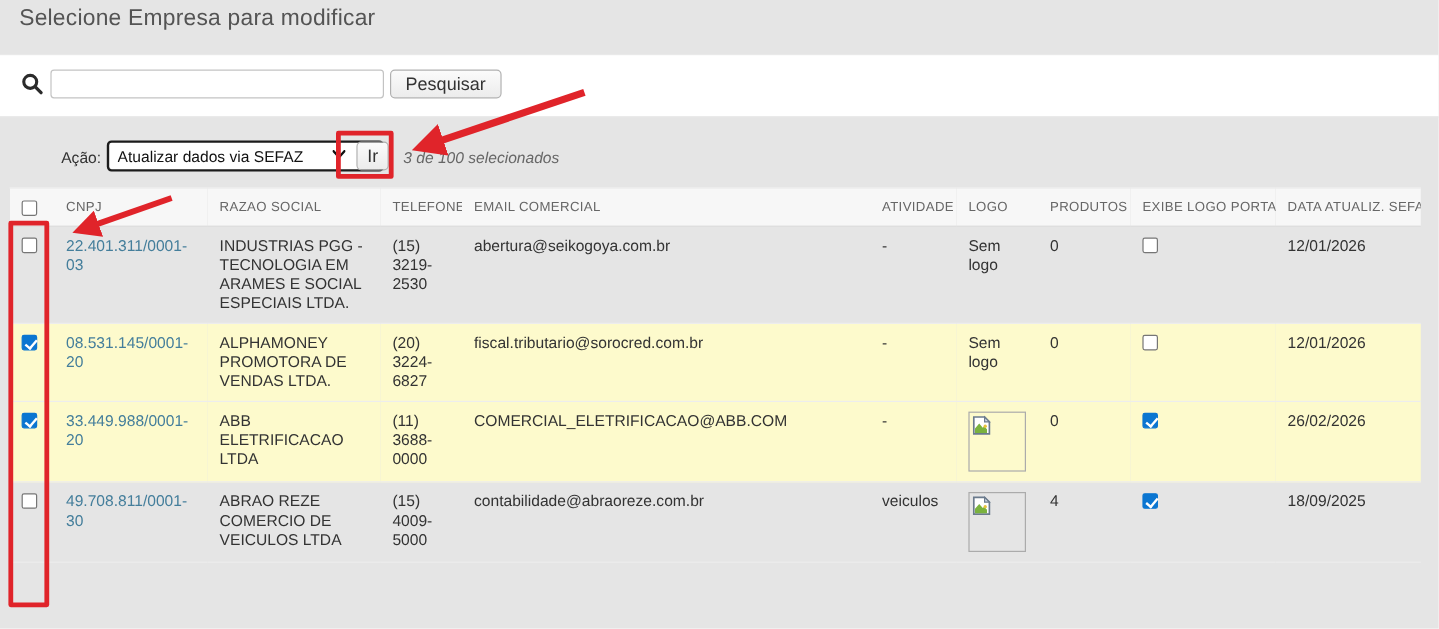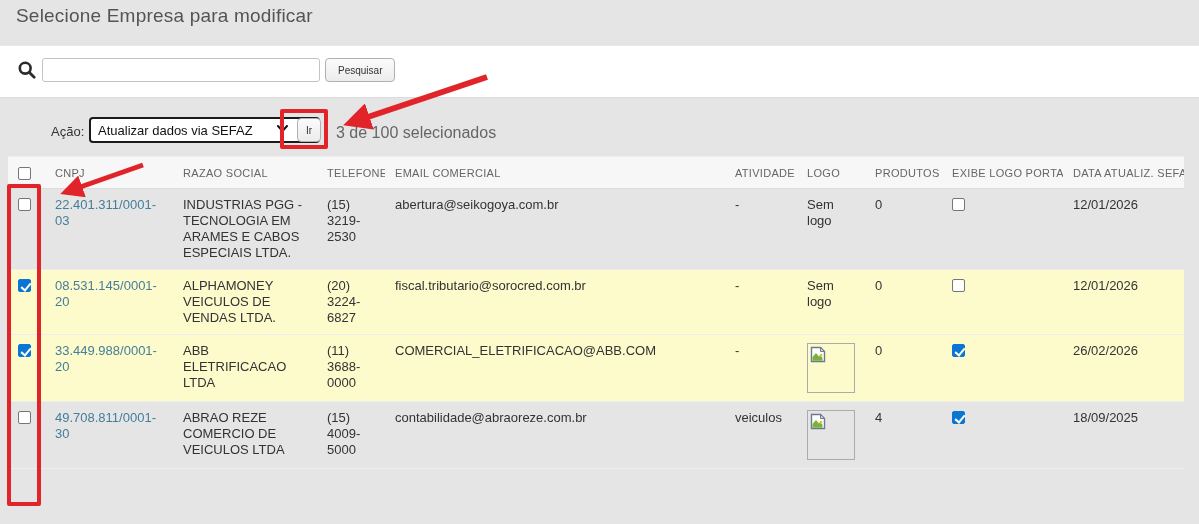--- a/index.html
+++ b/index.html
@@ -10,33 +10,33 @@
   
   .page-title { position:absolute; left:16px; top:5px; font-size:19px; font-weight:400; color:#545454; letter-spacing:.2px; }
 
   
   .search-bar { position:absolute; left:0; top:45px; width:1199px; height:53px; background:#fff;
                 border-top:1px solid #e9e9e9; border-bottom:1px solid #dcdcdc; }
   .search-icon { position:absolute; left:17px; top:14px; width:20px; height:20px; }
   .search-input { position:absolute; left:42px; top:12px; width:278px; height:24px; border:1px solid #c3c3c3;
                   border-radius:3px; padding:0 6px; font-size:13px; color:#333; outline:none; background:#fff; }
   .btn { border:1px solid #b0b0b0; border-radius:4px; background:linear-gradient(#fbfbfb,#ececec);
-         color:#333; font-size:10px; font-family:inherit; cursor:pointer; }
+         color:#333; font-size:15px; font-family:inherit; cursor:pointer; }
   .search-btn { position:absolute; left:325px; top:12px; height:24px; padding:0 12px; }
 
   
   .actions-row { position:absolute; left:0; top:117px; width:1199px; height:30px; }
   .action-label { position:absolute; left:17px; top:7px; font-size:13px; color:#333;margin-left:34px; }
   .select-wrap { position:absolute; left:65px; top:0; width:231px; height:26px; }
   .action-select { width:231px; height:26px; appearance:none; -webkit-appearance:none;
                    border:2px solid #1b1b1b; border-radius:4px; background:#fff; padding:0 26px 0 7px;
                    font-size:13px; color:#111; font-family:Liberation Sans, sans-serif; cursor:pointer;margin-left:24px; }
   .select-chevron { position:absolute; right:8px; top:8px; pointer-events:none; }
   .go-btn { position:absolute; left:297px; top:1px; height:24px; padding:0 8px; }
-  .action-counter { position:absolute; left:336px; top:7px; font-size:16px; color:#666; }
+  .action-counter { position:absolute; left:336px; top:7px; font-size:13px; color:#666;font-style:italic; }
 
   
   .changelist { position:absolute; left:8px; top:156px; width:1176px; }
   table { border-collapse:collapse; table-layout:fixed; width:1176px; font-size:13px; color:#333; }
   col.c1{width:37px} col.c2{width:128px} col.c3{width:144px} col.c4{width:68px} col.c5{width:340px}
   col.c6{width:72px} col.c7{width:68px} col.c8{width:77px} col.c9{width:121px} col.c10{width:121px}
   thead th { background:#f7f7f7; border-top:1px solid #eee; border-bottom:1px solid #ddd;
              font-size:11px; font-weight:400; color:#666; text-align:left; padding:9px 4px 8px 10px;
              letter-spacing:.3px; white-space:nowrap; overflow:hidden; }
   tbody td { vertical-align:top; padding:8px 4px 8px 10px; border-bottom:1px solid #ededed;
@@ -118,37 +118,37 @@
           <th>PRODUTOS</th>
           <th>EXIBE LOGO PORTAL</th>
           <th>DATA ATUALIZ. SEFAZ</th>
         </tr>
       </thead>
       <tbody>
 
         <tr>
           <td><input type="checkbox" class="cb" style=""></td>
           <td><a href="#" class="row-link">22.401.311/0001-03</a></td>
-          <td>INDUSTRIAS PGG - TECNOLOGIA EM ARAMES E CABOS ESPECIAIS LTDA.</td>
+          <td>INDUSTRIAS PGG - TECNOLOGIA EM ARAMES E SOCIAL ESPECIAIS LTDA.</td>
           <td>(15) 3219-2530</td>
           <td>abertura@seikogoya.com.br</td>
           <td>-</td>
           <td>
             <span>Sem logo</span>
             
           </td>
           <td>0</td>
           <td><input type="checkbox" class="cb" style=""></td>
           <td>12/01/2026</td>
         </tr>
 
         <tr class="selected">
           <td><input type="checkbox" class="cb" checked="" style=""></td>
           <td><a href="#" class="row-link">08.531.145/0001-20</a></td>
-          <td>ALPHAMONEY VEICULOS DE VENDAS LTDA.</td>
+          <td>ALPHAMONEY PROMOTORA DE VENDAS LTDA.</td>
           <td>(20) 3224-6827</td>
           <td>fiscal.tributario@sorocred.com.br</td>
           <td>-</td>
           <td>
             <span>Sem logo</span>
             
           </td>
           <td>0</td>
           <td><input type="checkbox" class="cb" style=""></td>
           <td>12/01/2026</td>

